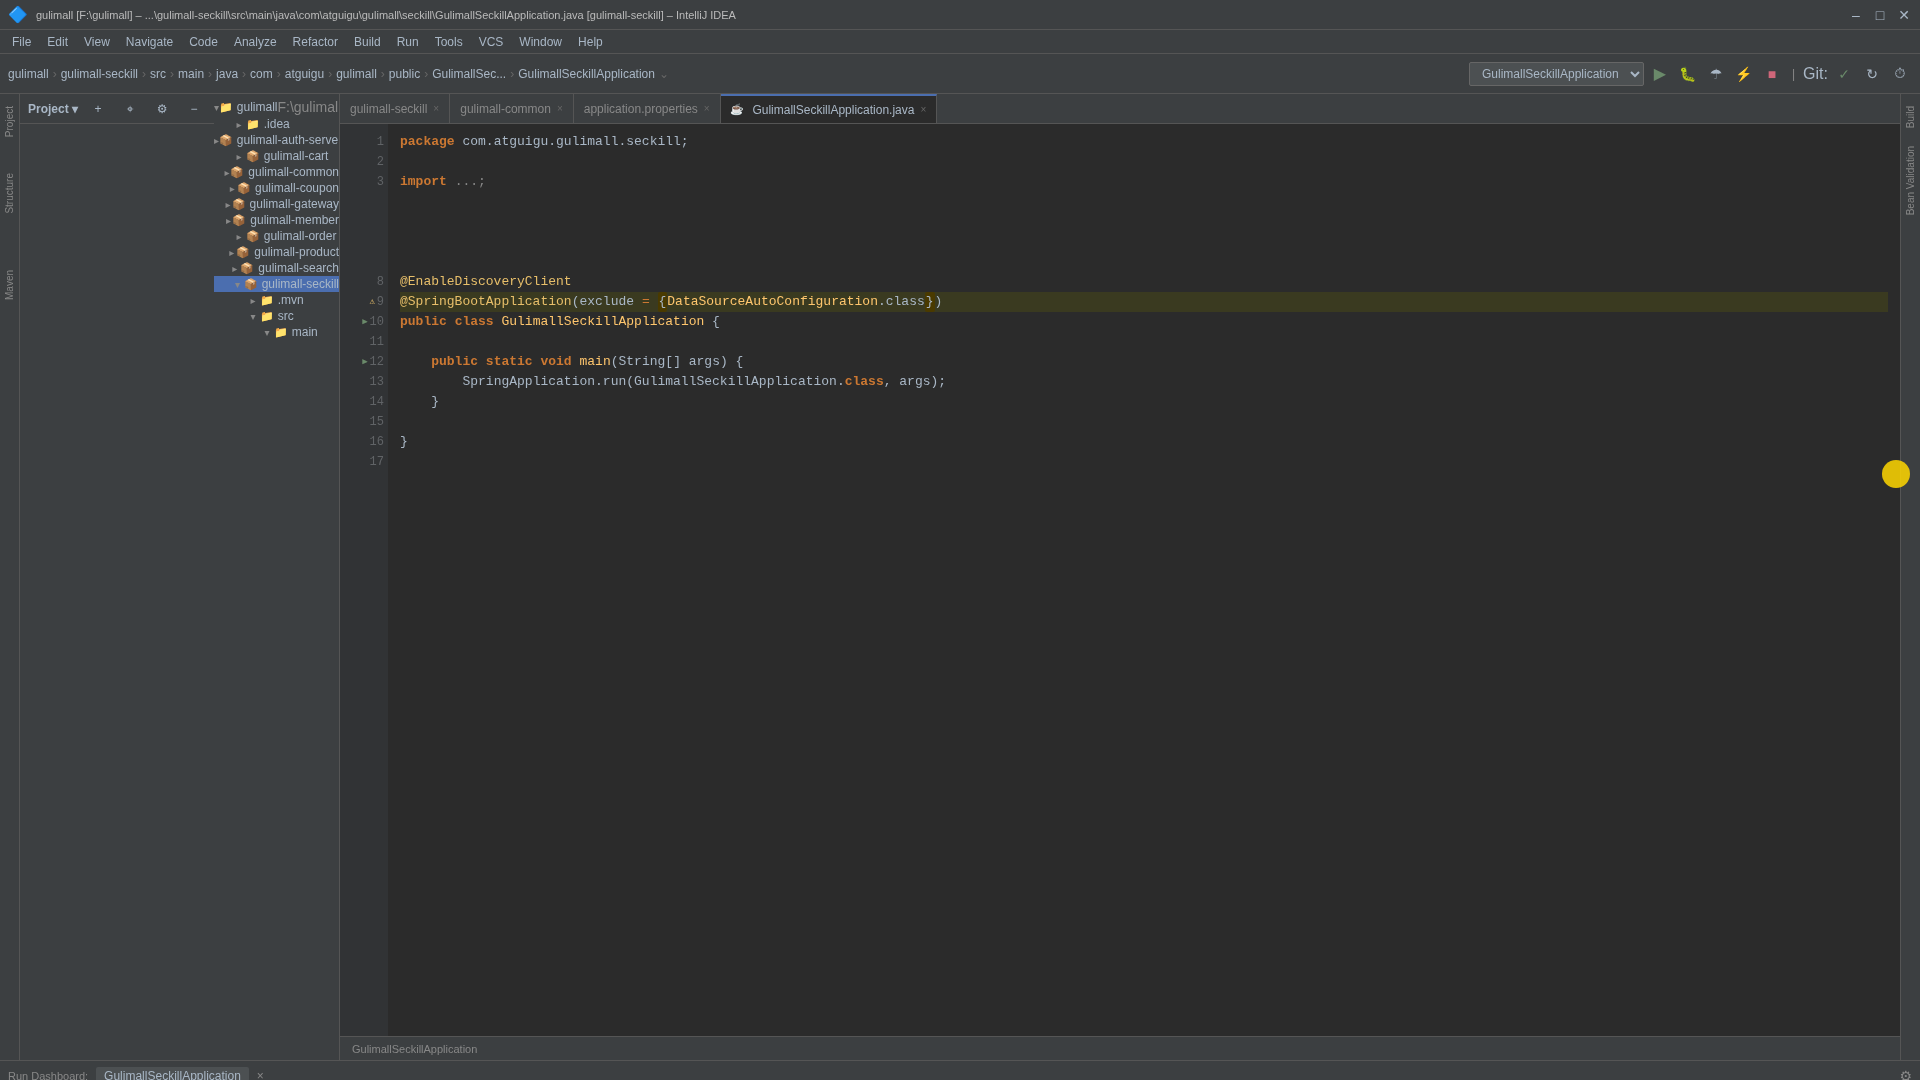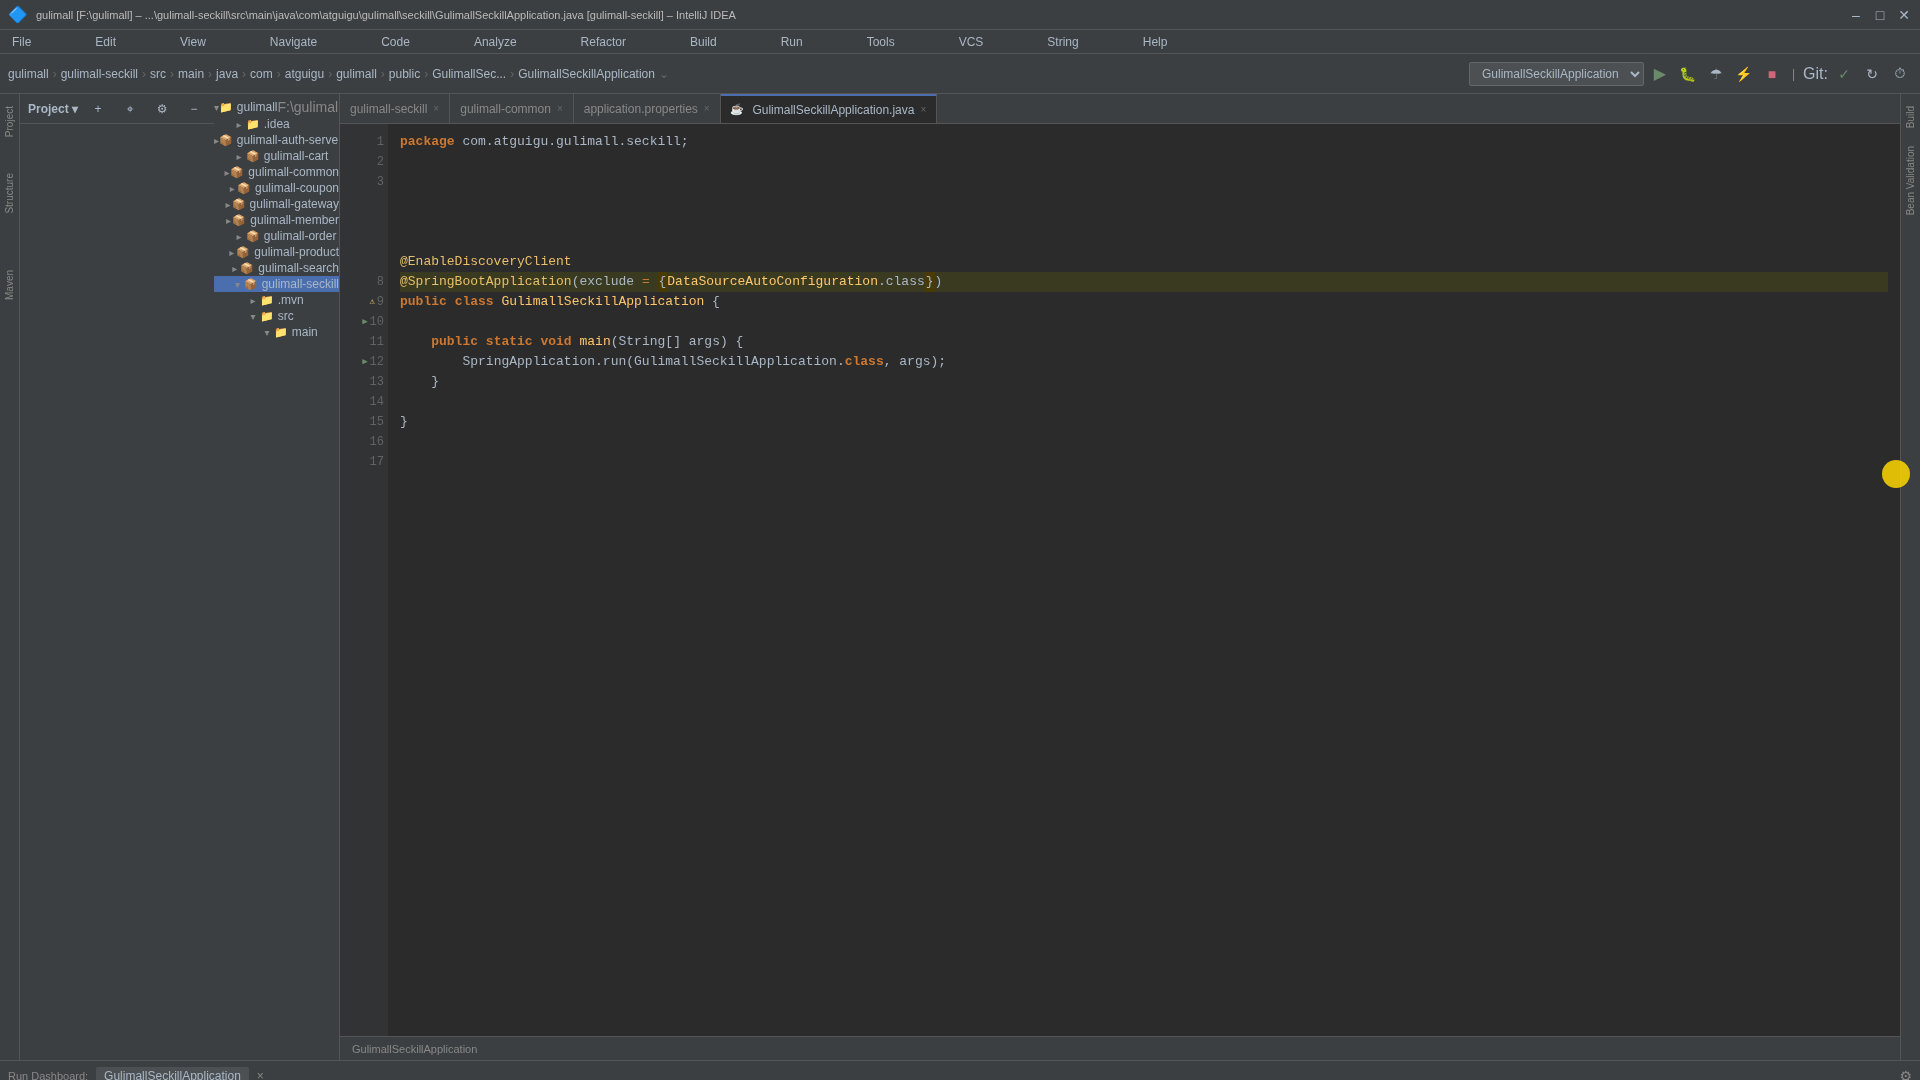--- a/index.html
+++ b/index.html
@@ -10,21 +10,21 @@
       height: 30px; background: #3c3f41; display: flex; align-items: center;
       padding: 0 8px; color: #a9b7c6; font-size: 12px;
       border-bottom: 1px solid #555;
     }
     #title-bar .win-controls { display: flex; gap: 8px; }
     #title-bar .win-btn { width: 16px; height: 16px; cursor: pointer; display: flex; align-items: center; justify-content: center; font-size: 14px; color: #a9b7c6; }
 
     
     #menu-bar {
       height: 24px; background: #3c3f41; display: flex; align-items: center;
-      padding: 0 4px; border-bottom: 1px solid #555; gap: 48px;
+      padding: 0 4px; border-bottom: 1px solid #555;
     }
     .menu-item { padding: 2px 8px; cursor: pointer; font-size: 12px; color: #a9b7c6; }
 
     
     #toolbar {
       height: 40px; background: #3c3f41; display: flex; align-items: center;
       padding: 0 8px; gap: 4px; border-bottom: 1px solid #555;
     }
     .toolbar-breadcrumb { display: flex; align-items: center; gap: 4px; font-size: 12px; color: #a9b7c6; flex: 1; }
     .breadcrumb-sep { color: #666; }
@@ -142,21 +142,21 @@
   <span class="menu-item">Edit</span>
   <span class="menu-item">View</span>
   <span class="menu-item">Navigate</span>
   <span class="menu-item">Code</span>
   <span class="menu-item">Analyze</span>
   <span class="menu-item">Refactor</span>
   <span class="menu-item">Build</span>
   <span class="menu-item">Run</span>
   <span class="menu-item">Tools</span>
   <span class="menu-item">VCS</span>
-  <span class="menu-item">String</span>
+  <span class="menu-item">Window</span>
   <span class="menu-item">Help</span>
 </div>
 
 <div id="toolbar">
   <div class="toolbar-breadcrumb">
     <span style="color:#a9b7c6;">gulimall</span>
     <span class="breadcrumb-sep">›</span>
     <span style="color:#a9b7c6;">gulimall-seckill</span>
     <span class="breadcrumb-sep">›</span>
     <span style="color:#a9b7c6;">src</span>
@@ -353,20 +353,23 @@
         <div style="height:20px;">14</div>
         <div style="height:20px;">15</div>
         <div style="height:20px;">16</div>
         <div style="height:20px;">17</div>
       </div>
       <div id="code-content">
         <div class="code-line">
           <span class="kw">package</span>&nbsp;<span style="color:#a9b7c6;">com.atguigu.gulimall.seckill;</span>
         </div>
         <div class="code-line">&nbsp;</div>
+        <div class="code-line">
+          <span class="kw">import</span>&nbsp;<span style="color:#888;">...;</span>
+        </div>
         <div class="code-line">&nbsp;</div>
         <div class="code-line">&nbsp;</div>
         <div class="code-line">&nbsp;</div>
         <div class="code-line">&nbsp;</div>
         <div class="code-line">
           <span class="ann">@EnableDiscoveryClient</span>
         </div>
         <div class="code-line" style="background:#3a3a20;">
           <span class="ann">@SpringBootApplication</span><span style="color:#a9b7c6;">(</span><span style="color:#a9b7c6;">exclude</span>&nbsp;<span style="color:#cc7832;">=</span>&nbsp;<span style="background:#4a3a00; border-radius:2px; padding:0 1px;">{</span><span class="cls">DataSourceAutoConfiguration</span><span style="color:#a9b7c6;">.class</span><span style="background:#4a3a00; border-radius:2px; padding:0 1px;">}</span><span style="color:#a9b7c6;">)</span>
         </div>

